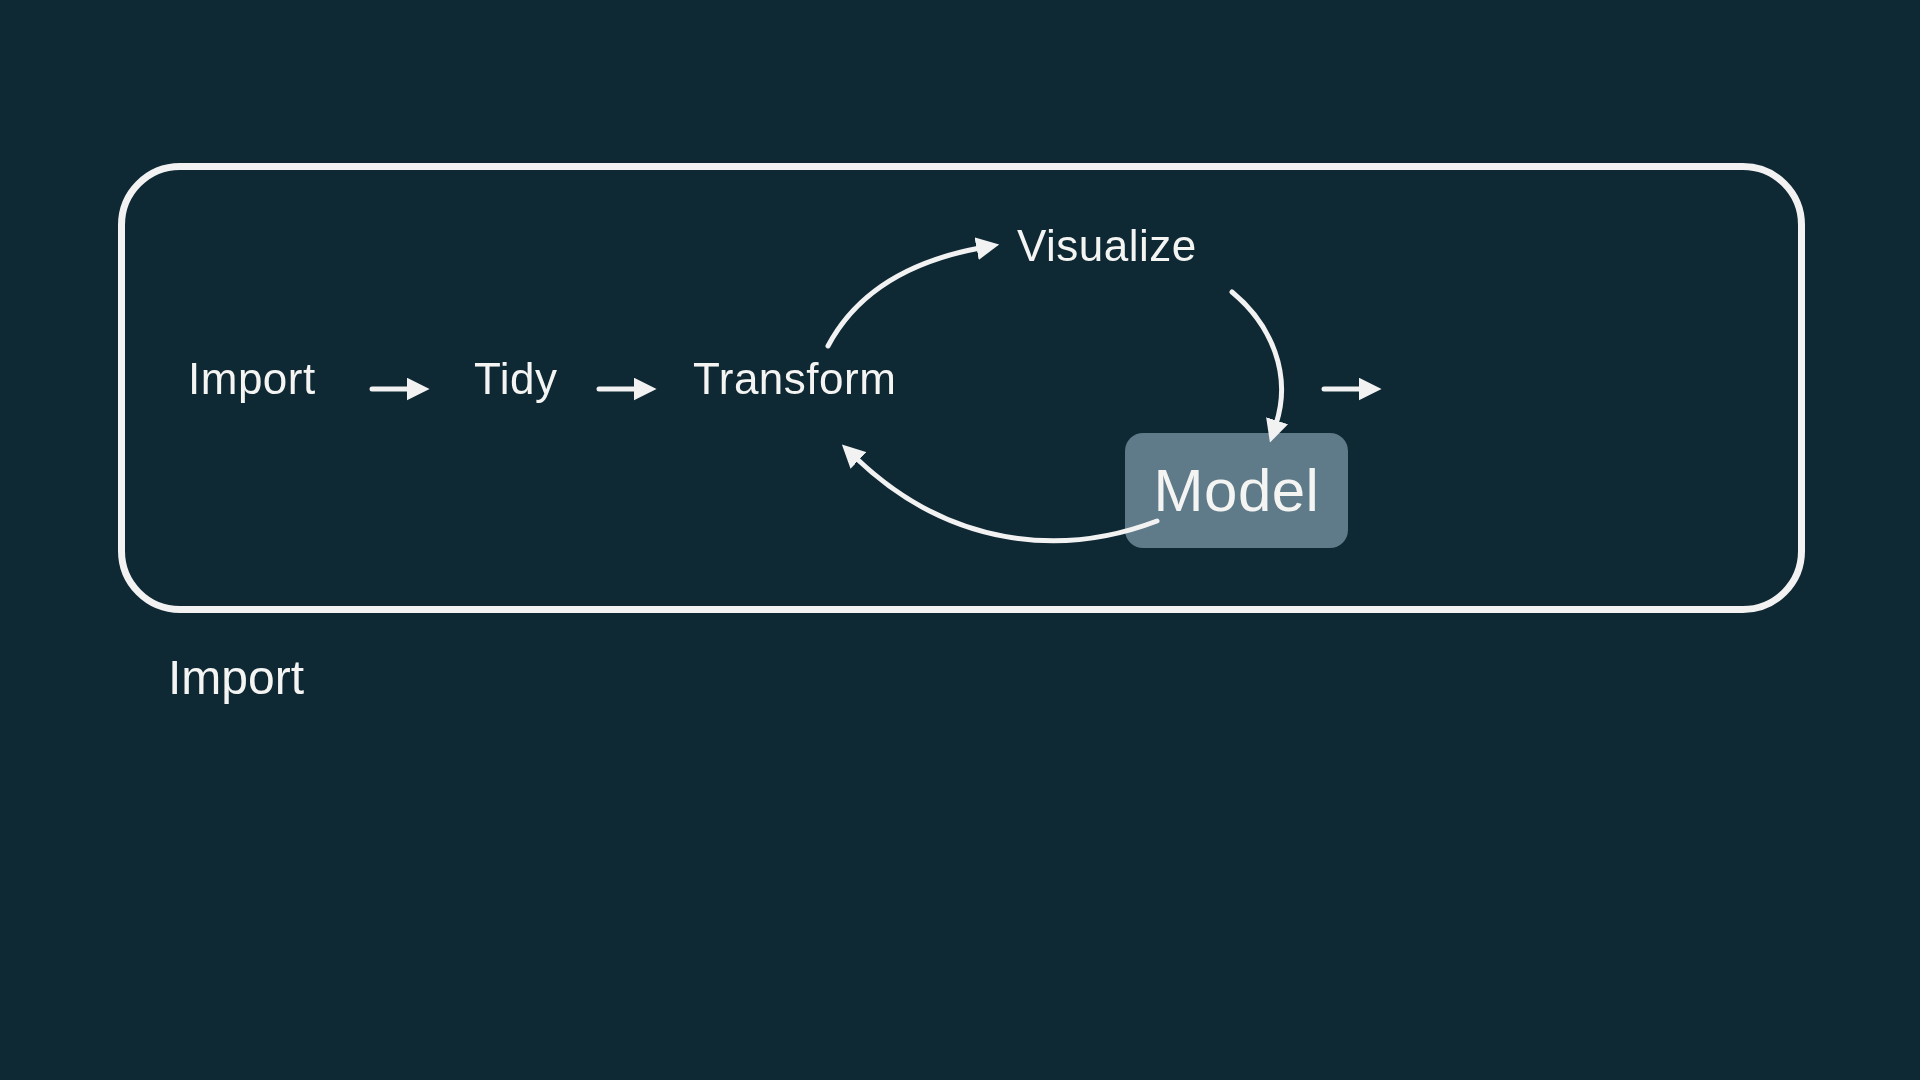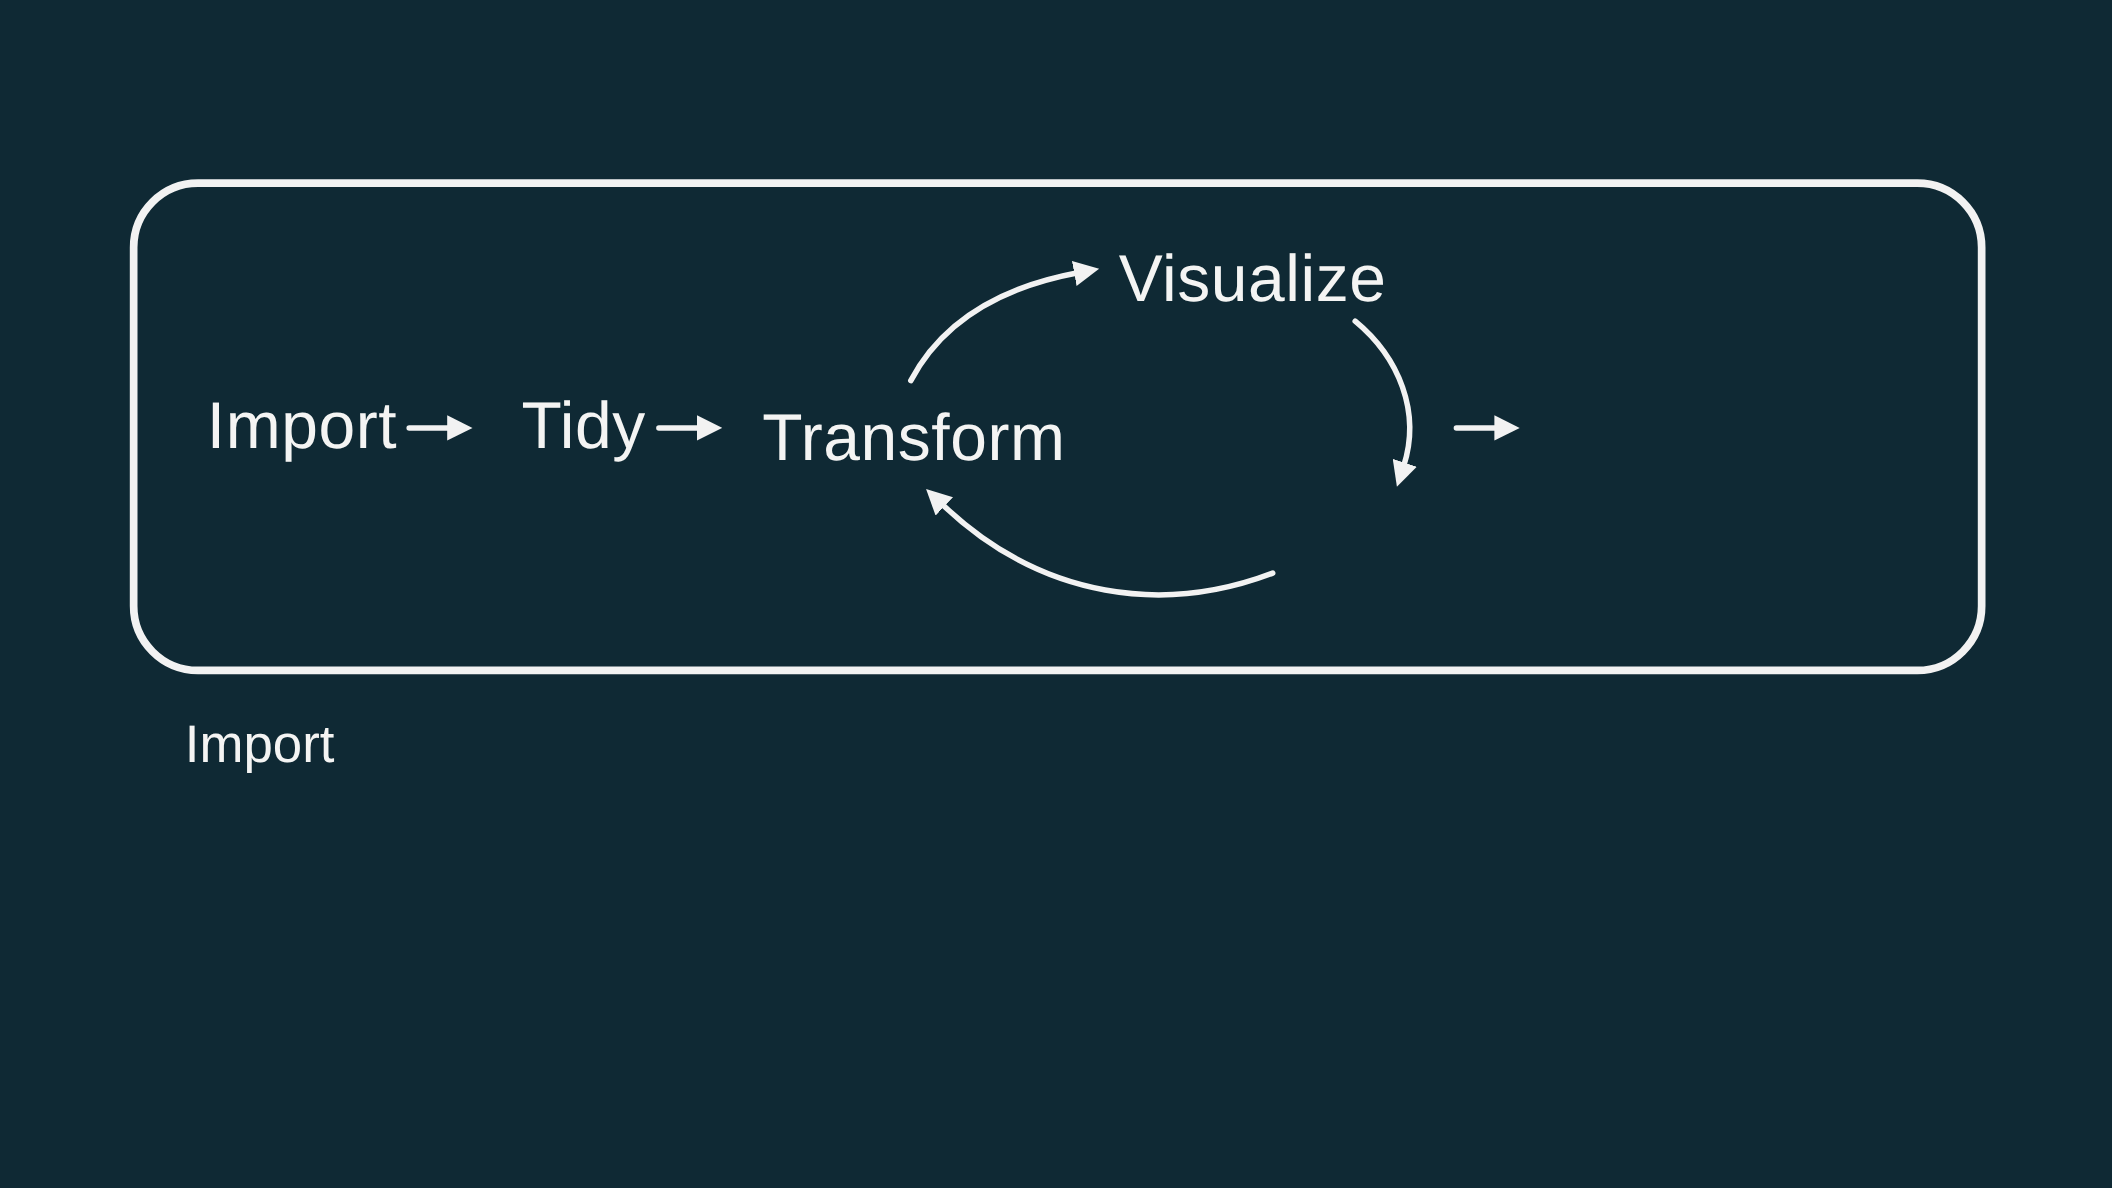--- a/index.html
+++ b/index.html
@@ -20,28 +20,28 @@
     position: absolute;
     left: 118px; top: 163px;
     width: 1687px; height: 450px;
     box-sizing: border-box;
     border: 7px solid #f2f2f2;
     border-radius: 62px;
   }
   .node {
     position: absolute;
     color: #f4f4f3;
-    font-size: 60px;
+    font-size: 44px;
     line-height: 1;
     white-space: nowrap;
     letter-spacing: 0.5px;
   }
   .node-import      { left: 168px;  top: 357px; margin-left: 20px; }
   .node-tidy        { left: 474px;  top: 357px; }
-  .node-transform   { left: 693px;  top: 357px; margin-top: 11px; }
+  .node-transform   { left: 693px;  top: 357px; }
   .node-visualize   { left: 1017px; top: 224px; }
   .node-communicate { left: 1403px; top: 357px; }
   .model-box {
     position: absolute;
     left: 1125px; top: 433px;
     width: 223px; height: 115px;
     background: #5f7b89;
     border-radius: 18px;
     display: flex;
     align-items: center;
@@ -83,20 +83,23 @@
   <div class="frame"></div>
 
   <div class="node node-import">Import</div>
 
   <div class="node node-tidy">Tidy</div>
 
   <div class="node node-transform">Transform</div>
 
   <div class="node node-visualize">Visualize</div>
 
+  <div class="model-box">
+    <span class="node-label">Model</span>
+  </div>
 
 
 
   <div class="small-label label-program">Import</div>
 
   <svg class="arrows" viewBox="0 0 1920 1080" xmlns="http://www.w3.org/2000/svg">
     <defs>
       <marker id="ah" viewBox="0 0 10 10" refX="1.5" refY="5" markerWidth="4.6" markerHeight="4.6" orient="auto-start-reverse">
         <path d="M 0 0 L 10 5 L 0 10 z" fill="#f2f2f2"></path>
       </marker>

